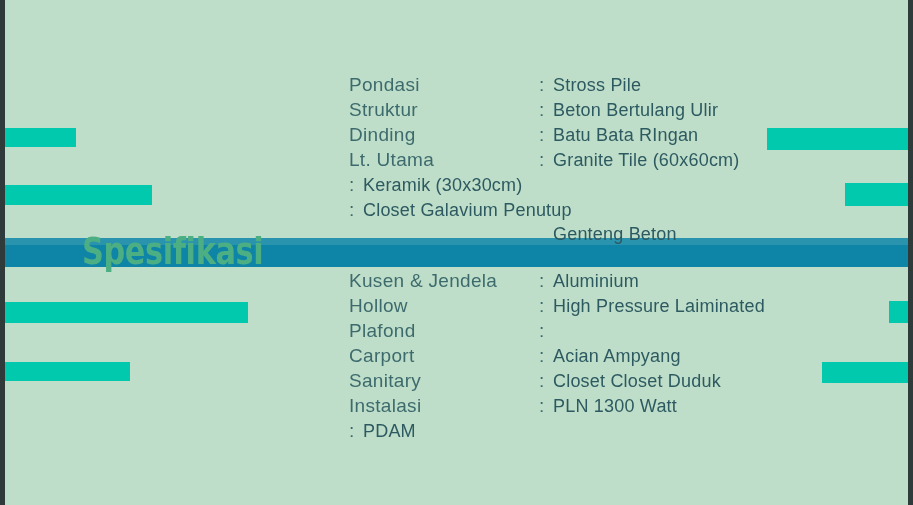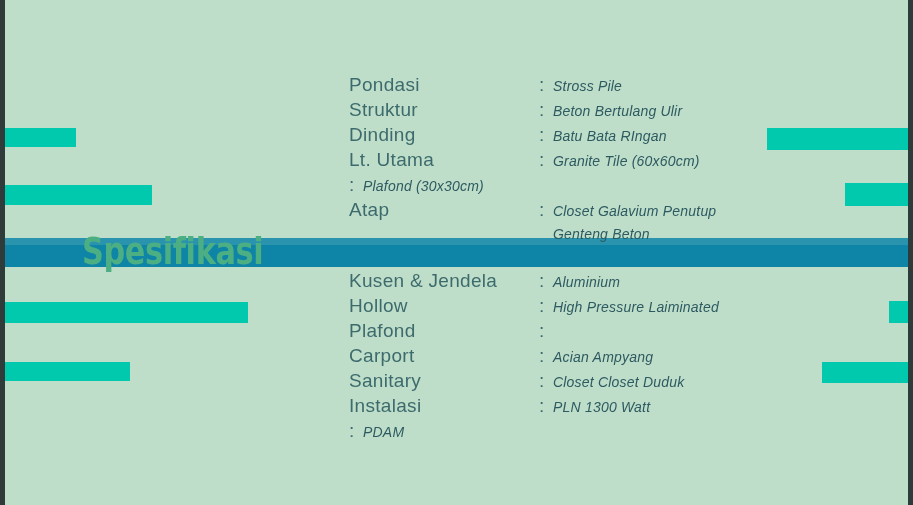--- a/index.html
+++ b/index.html
@@ -95,26 +95,25 @@
     white-space: nowrap;
   }
   .spec-colon {
     width: 14px;
     flex: 0 0 14px;
     font-size: 19px;
     line-height: 25px;
     color: #3d6b6d;
   }
   .spec-value {
-    font-size: 14px;
+    font-size: 18px;
     line-height: 25px;
     letter-spacing: 0.2px;
     color: #2d5a61;
     white-space: nowrap;
-    font-style: italic;
   }
   .spec-row.cont .spec-label,
   .spec-row.cont .spec-colon { visibility: hidden; }
 </style>
 </head>
 <body>
 
 <div id="slide">
 
   <div class="edge left"></div>
@@ -152,24 +151,23 @@
         <div class="spec-colon">:</div>
         <div class="spec-value">Batu Bata RIngan</div>
       </div>
       <div class="spec-row">
         <div class="spec-label">Lt. Utama</div>
         <div class="spec-colon">:</div>
         <div class="spec-value">Granite Tile (60x60cm)</div>
       </div>
       <div class="spec-row">
         <div class="spec-colon">:</div>
-        <div class="spec-value">Plafond (30x30cm)</div>
-      </div>
-      <div class="spec-row">
-        <div class="spec-label">Atap</div>
+        <div class="spec-value">Keramik (30x30cm)</div>
+      </div>
+      <div class="spec-row">
         <div class="spec-colon">:</div>
         <div class="spec-value">Closet Galavium Penutup</div>
       </div>
       <div class="spec-row cont">
         <div class="spec-label"></div>
         <div class="spec-colon"></div>
         <div class="spec-value">Genteng Beton</div>
       </div>
     </div>
   <div class="spec-block lower" id="spec-lower">

